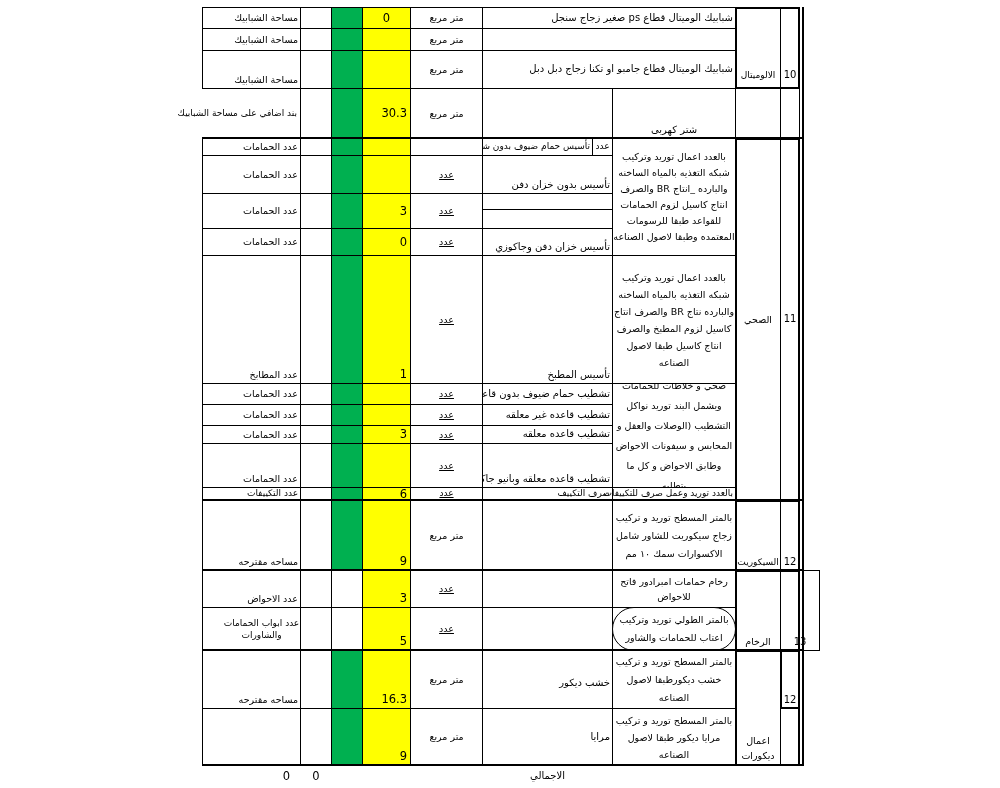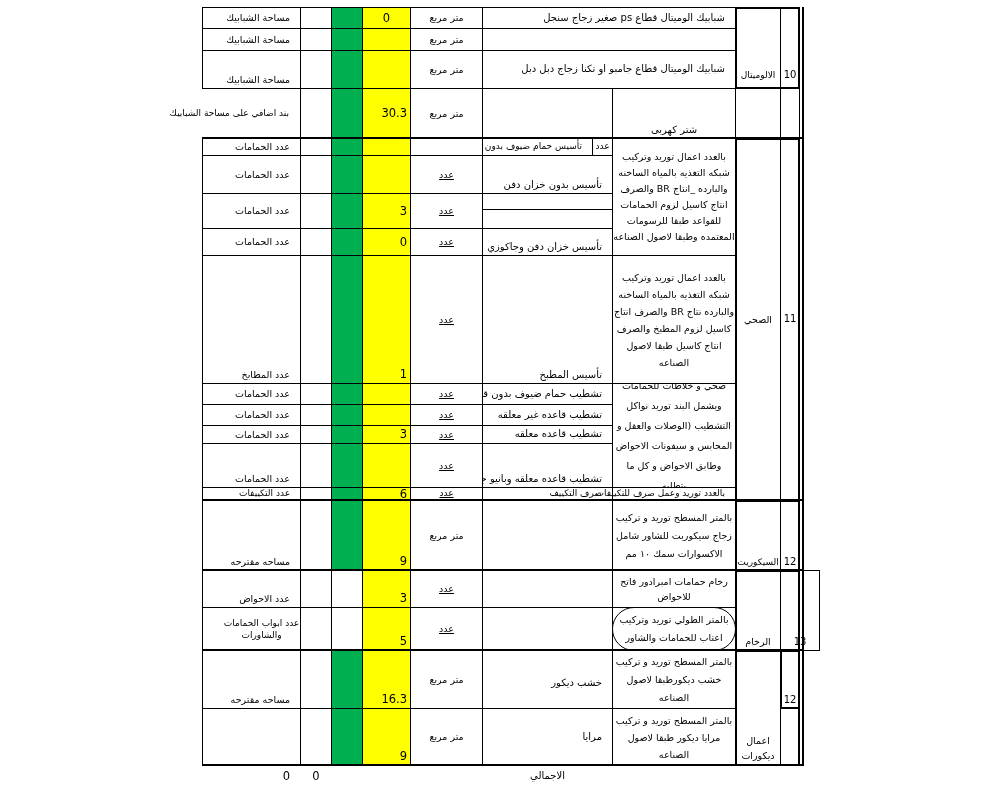--- a/index.html
+++ b/index.html
@@ -3,21 +3,21 @@
 <meta charset="utf-8">
 <style>
   html,body{margin:0;padding:0;background:#fff;width:1000px;height:788px;overflow:hidden;}
   #sheet{position:relative;width:1000px;height:788px;background:#ffffff;
          font-family:"DejaVu Sans",sans-serif;color:#000;}
   .cell{position:absolute;box-sizing:border-box;border:1px solid #000;background:#fff;
         display:flex;align-items:center;justify-content:center;direction:rtl;
         font:10px/1.25 "DejaVu Sans",sans-serif;text-align:center;overflow:hidden;}
   .nb{border:none;background:transparent;}
   .vb{align-items:flex-end;padding-bottom:2px;}
-  .hr{justify-content:flex-start;text-align:right;padding-right:10px;}
+  .hr{justify-content:flex-start;text-align:right;padding-right:2px;}
   .nw{white-space:nowrap;}
   .ov{overflow:visible;}
   .un{text-decoration:underline;}
   .f9{font-size:9px;}
   .f95{font-size:9.5px;}
   .num{font-size:11.5px;justify-content:flex-start;padding-right:3px;direction:rtl;}
   .numc{font-size:11.5px;}
   .pr8{padding-right:9px;}
   .pb6{padding-bottom:7px;}
   .lh12{line-height:12px;}

